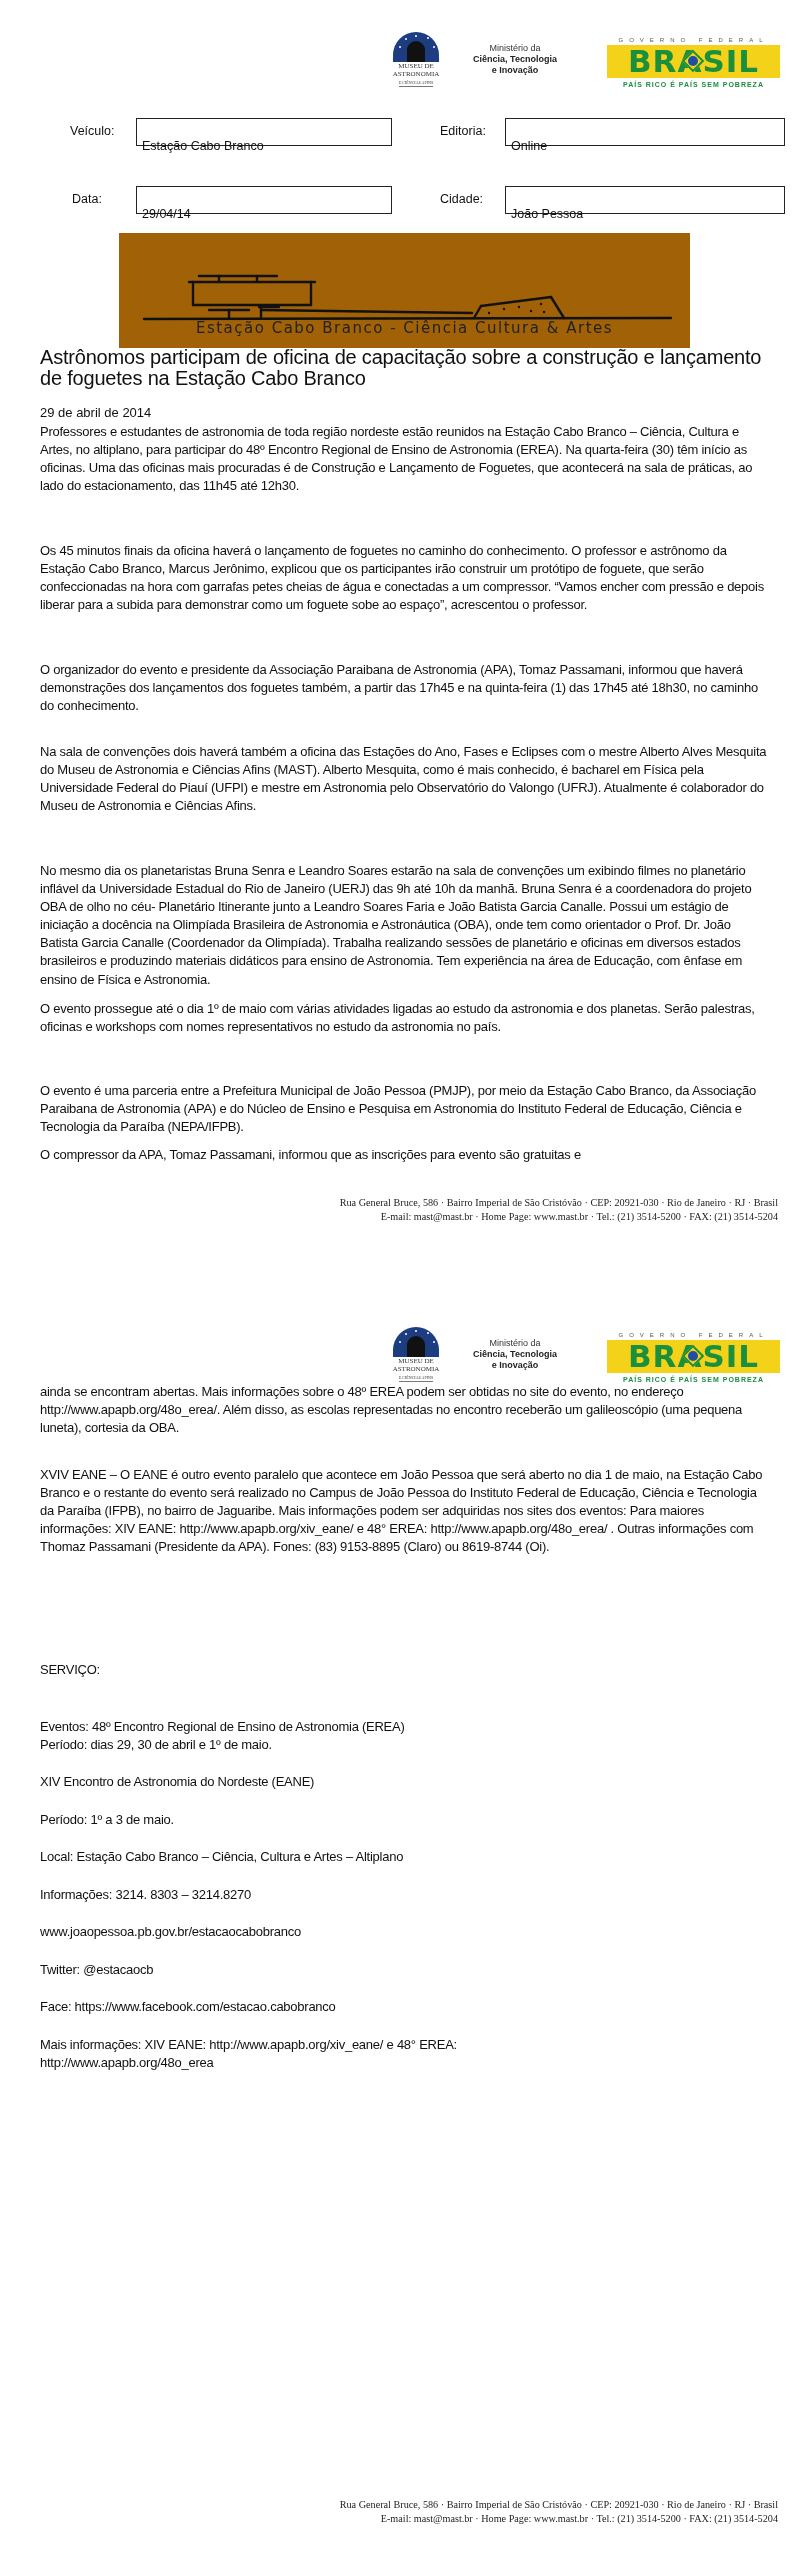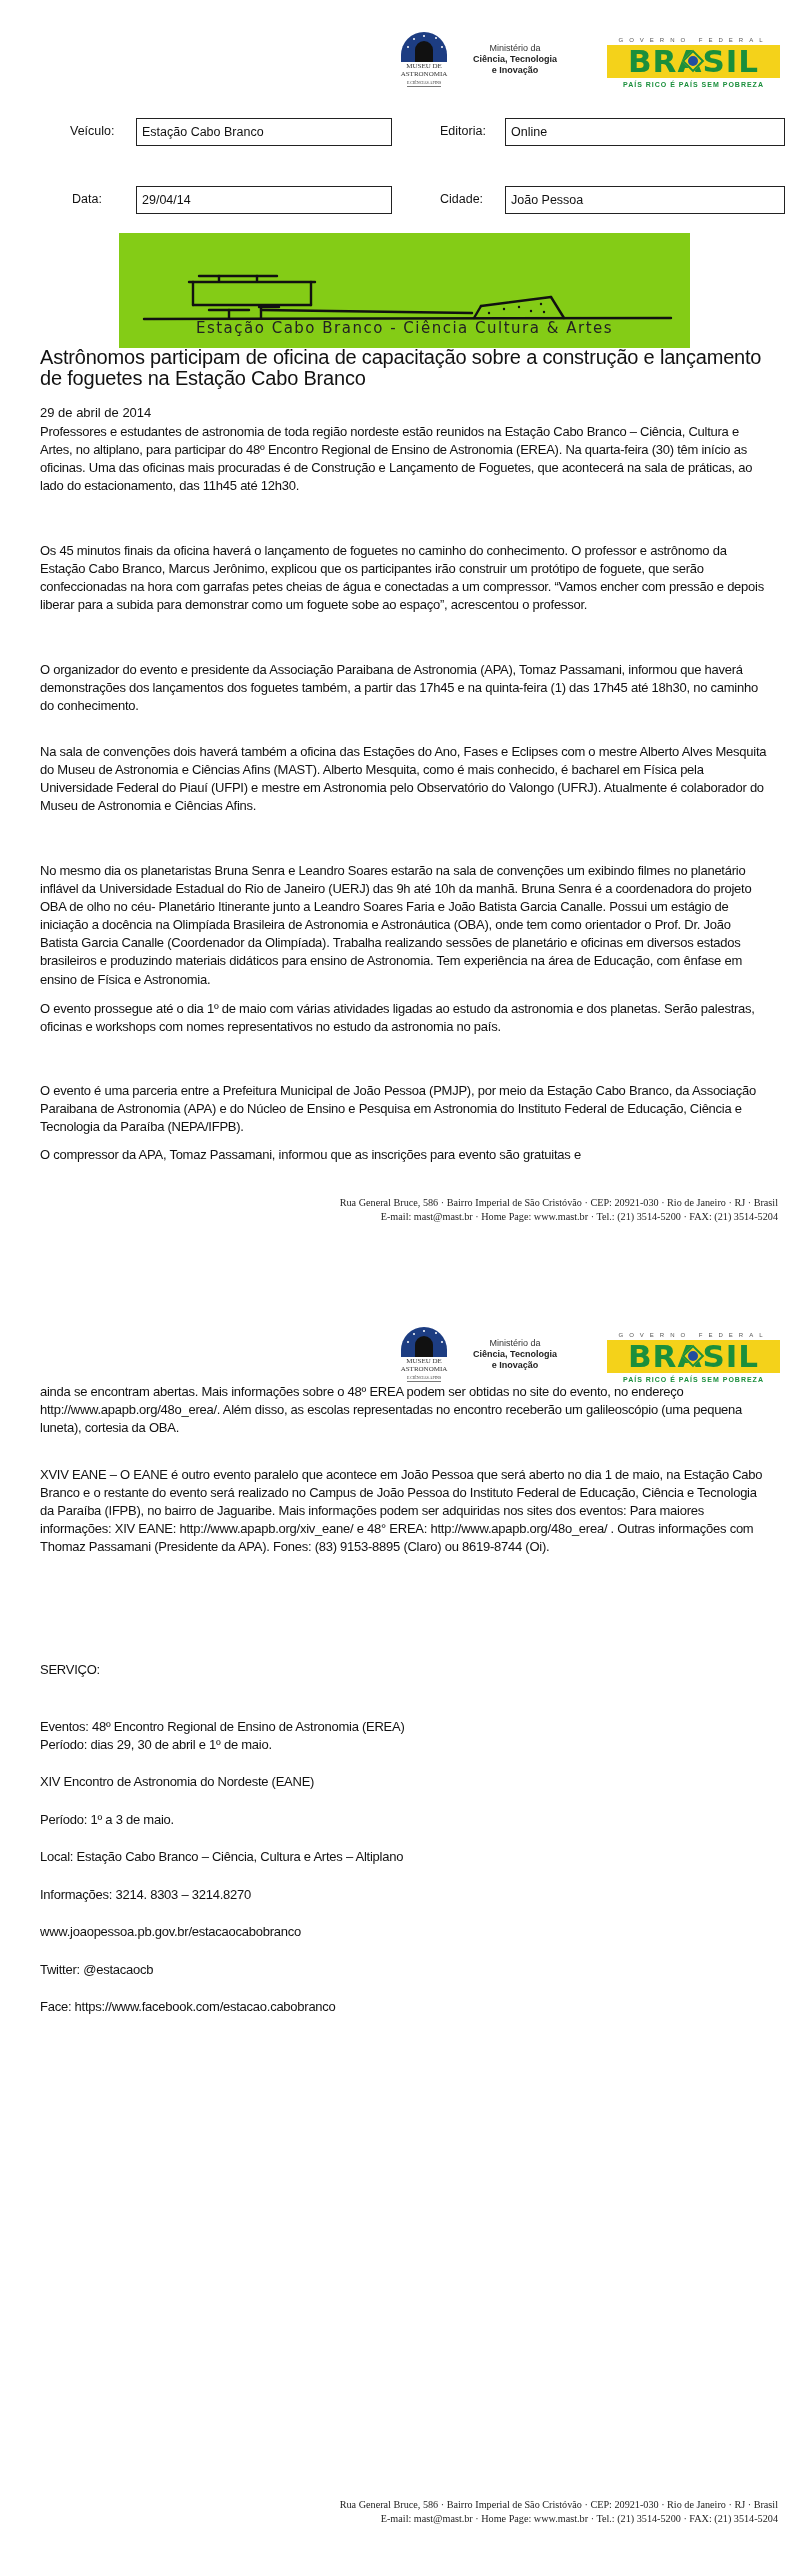--- a/index.html
+++ b/index.html
@@ -5,42 +5,42 @@
   * { box-sizing: border-box; margin: 0; padding: 0; }
   html, body { width: 800px; background: #ffffff; }
   body { font-family: "Liberation Sans", sans-serif; color: #111; position: relative; height: 2556px; overflow: hidden; }
 
   .page { position: absolute; left: 0; width: 800px; }
   .page1 { top: 0; height: 1278px; }
   .page2 { top: 1278px; height: 1278px; }
 
   
   .logos { position: absolute; top: 30px; left: 385px; width: 395px; height: 62px; }
-  .mast-logo { position: absolute; left: 0; top: 0; width: 62px; height: 62px; margin-left: 8px; }
+  .mast-logo { position: absolute; left: 0; top: 0; width: 62px; height: 62px; }
   .mast-dome { position: absolute; left: 8px; top: 2px; width: 46px; height: 30px; background: #1d3d82; border-radius: 23px 23px 0 0; overflow: hidden; }
   .mast-dome .star { position: absolute; width: 2px; height: 2px; background: #fff; border-radius: 50%; }
   .mast-dome .obs { position: absolute; left: 14px; top: 9px; width: 18px; height: 21px; background: #111; border-radius: 9px 9px 0 0; }
   .mast-text { position: absolute; left: 0; top: 32px; width: 62px; text-align: center; font-family: "Liberation Serif", serif; font-size: 7px; line-height: 8px; color: #333; }
   .mast-text .small { font-size: 4px; line-height: 6px; border-bottom: 1px solid #777; display: inline-block; }
   .ministerio { position: absolute; left: 80px; top: 13px; width: 100px; text-align: center; font-size: 9px; line-height: 11px; color: #333; }
   .ministerio b { font-weight: bold; color: #222; text-align: center; }
   .brasil { position: absolute; left: 222px; top: 6px; width: 173px; height: 54px; }
   .brasil .gov { font-size: 6px; letter-spacing: 6px; color: #555; text-align: center; height: 9px; line-height: 9px; }
   .brasil .box { position: relative; height: 33px; background: #f4d21a; }
   .brasil .word { position: absolute; left: 0; top: 1px; width: 173px; text-align: center; font-family: "DejaVu Sans", sans-serif; font-weight: bold; font-size: 31px; line-height: 31px; color: #1a8f3c; letter-spacing: 1px; }
   .brasil .diamond { position: absolute; left: 78px; top: 8px; width: 16px; height: 16px; transform: rotate(45deg); background: #f4d21a; border: 2px solid #1a8f3c; }
   .brasil .globe { position: absolute; left: 81px; top: 11px; width: 10px; height: 10px; background: #214ea0; border-radius: 50%; }
   .brasil .slogan { font-size: 7px; font-weight: bold; letter-spacing: 1px; color: #1a8f3c; text-align: center; margin-top: 3px; white-space: nowrap; }
 
   
   .field-label { position: absolute; font-size: 12.5px; }
-  .field-box { position: absolute; height: 28px; border: 1.5px solid #222; padding: 6px 5px 0; font-size: 12.5px; }
-
-  
-  .banner { position: absolute; left: 119px; top: 233px; width: 571px; height: 115px; background: #84cc16; }
+  .field-box { position: absolute; height: 28px; border: 1.5px solid #222; padding: 20px 5px 0; font-size: 12.5px; }
+
+  
+  .banner { position: absolute; left: 119px; top: 233px; width: 571px; height: 115px; background: #a16207; }
   .banner svg { position: absolute; left: 0; top: 0; }
   .banner .caption { position: absolute; left: 0; top: 86px; width: 571px; text-align: center; font-family: "DejaVu Sans", sans-serif; font-size: 15px; letter-spacing: 1.5px; color: #222; }
 
   
   .article-title { position: absolute; left: 40px; top: 347px; width: 730px; font-size: 20px; line-height: 21px; font-weight: normal; letter-spacing: -0.2px; }
   .article-date { position: absolute; left: 40px; top: 405px; font-size: 13px; }
   .para { position: absolute; left: 40px; width: 728px; font-size: 13px; line-height: 18.1px; letter-spacing: -0.25px; }
 
   
   .footer { position: absolute; right: 22px; width: 620px; text-align: right; font-family: "Liberation Serif", serif; font-size: 10.2px; line-height: 14px; color: #222; }
@@ -184,18 +184,19 @@
   <div class="service-line" style="top:383px">SERVIÇO:</div>
   <div class="service-line" style="top:440px">Eventos: 48º Encontro Regional de Ensino de Astronomia (EREA)</div>
   <div class="service-line" style="top:458px">Período: dias 29, 30 de abril e 1º de maio.</div>
   <div class="service-line" style="top:495px">XIV Encontro de Astronomia do Nordeste (EANE)</div>
   <div class="service-line" style="top:533px">Período: 1º a 3 de maio.</div>
   <div class="service-line" style="top:570px">Local: Estação Cabo Branco – Ciência, Cultura e Artes – Altiplano</div>
   <div class="service-line" style="top:608px">Informações: 3214. 8303 – 3214.8270</div>
   <div class="service-line" style="top:645px">www.joaopessoa.pb.gov.br/estacaocabobranco</div>
   <div class="service-line" style="top:683px">Twitter: @estacaocb</div>
   <div class="service-line" style="top:720px">Face: https://www.facebook.com/estacao.cabobranco</div>
+  <div class="service-line" style="top:758px;width:540px">Mais informações: XIV EANE: http://www.apapb.org/xiv_eane/ e 48° EREA: http://www.apapb.org/48o_erea</div>
 
   <div class="footer" style="top:1220px">
     <div>Rua General Bruce, 586 · Bairro Imperial de São Cristóvão · CEP: 20921-030 · Rio de Janeiro · RJ · Brasil</div>
     <div>E-mail: mast@mast.br · Home Page: www.mast.br · Tel.: (21) 3514-5200 · FAX: (21) 3514-5204</div>
   </div>
 </div>
 
 </body></html>

